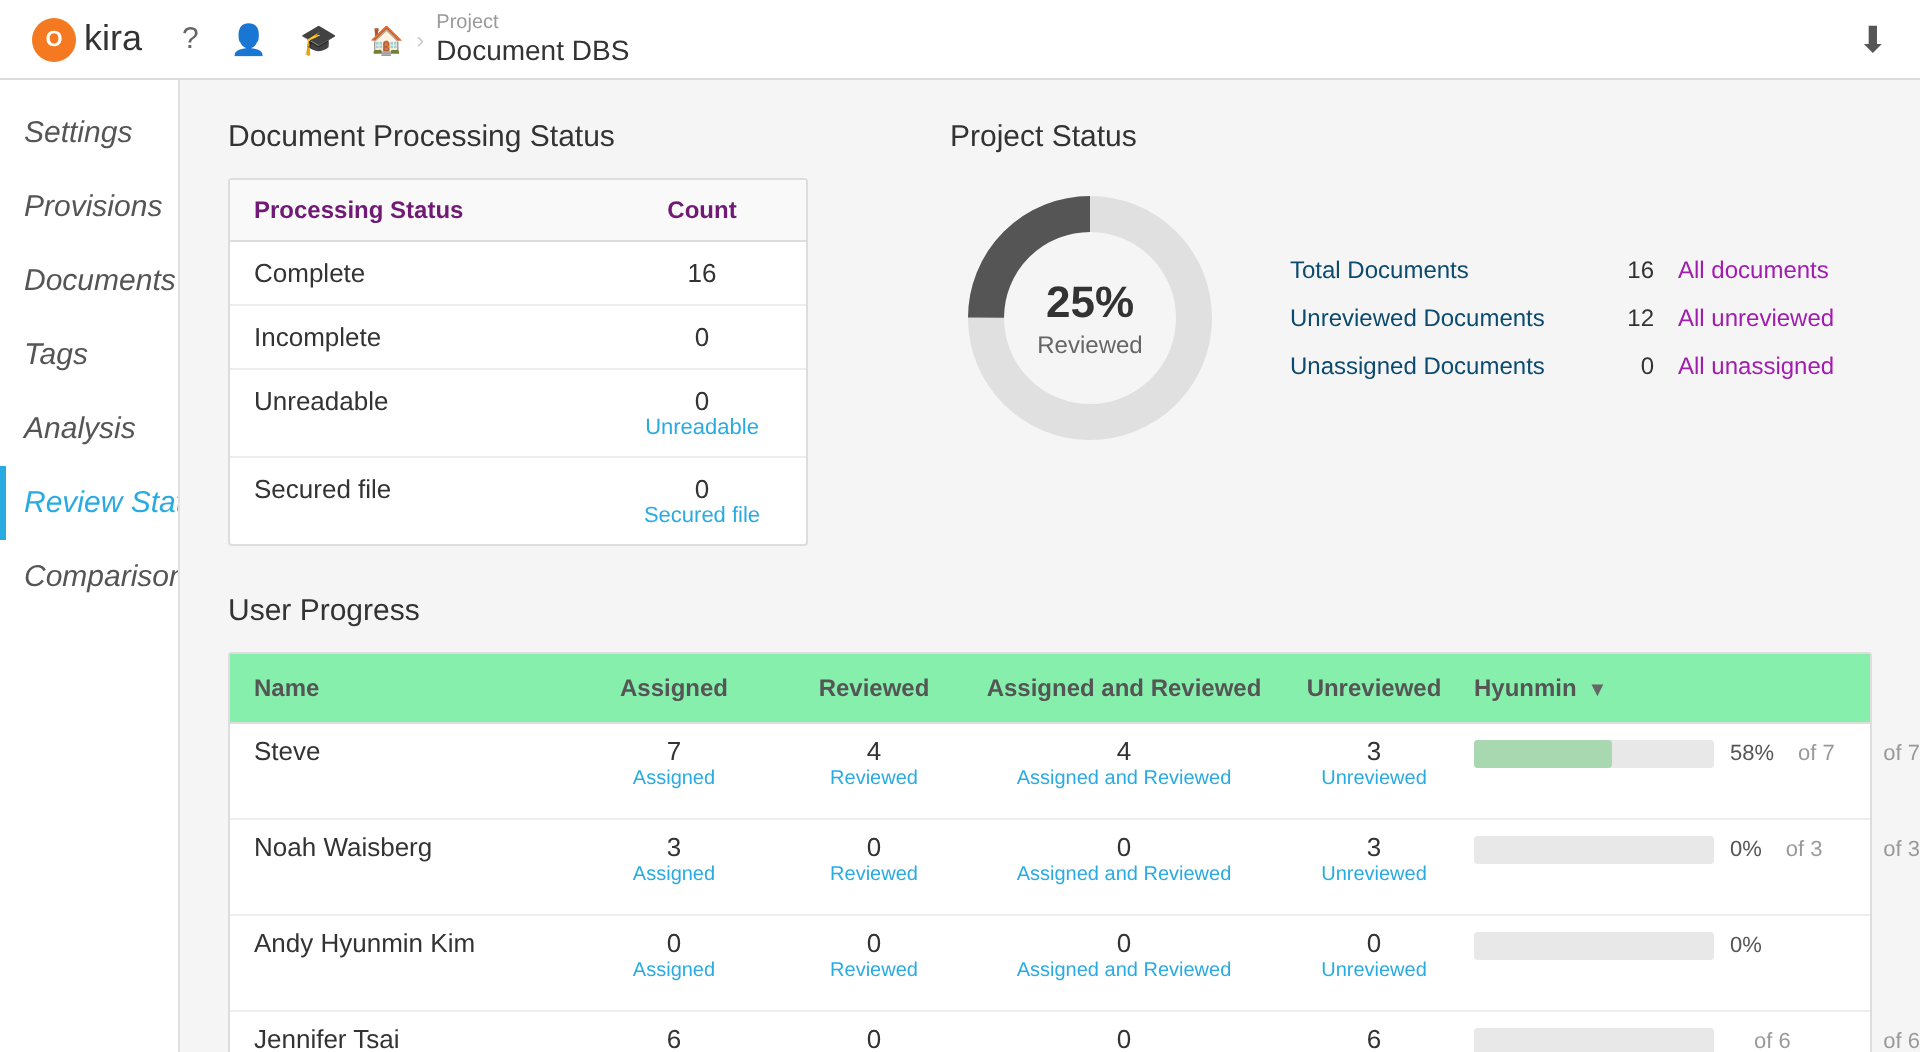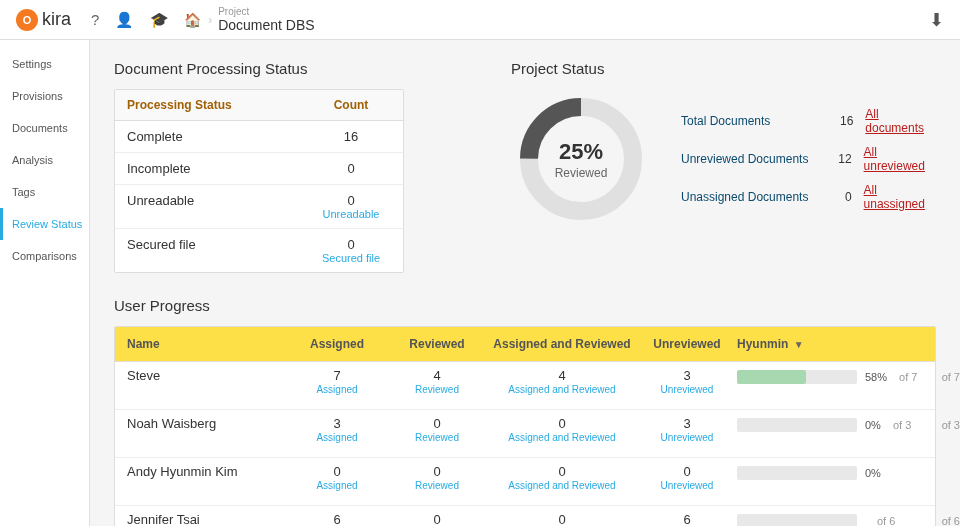--- a/index.html
+++ b/index.html
@@ -43,71 +43,72 @@
     .sidebar {
       width: 90px;
       background: #fff;
       border-right: 1px solid #e0e0e0;
       padding-top: 8px;
       flex-shrink: 0;
       overflow-y: auto;
     }
     .sidebar-item {
       padding: 10px 12px;
-      font-size: 11px;
+      font-size: 15px;
       color: #555;
       cursor: pointer;
       white-space: nowrap;
+      font-style: italic;
     }
     .sidebar-item.active { color: #29abe2; border-left: 3px solid #29abe2; padding-left: 9px; }
 
     
     .main {
       flex: 1;
       overflow-y: auto;
       padding: 20px 24px;
       background: #f5f5f5;
     }
 
     
     .top-panels { display: flex; gap: 61px; margin-bottom: 24px; }
 
     
     .doc-processing { flex: 0 0 auto; min-width: 300px; }
     .section-title { font-size: 15px; font-weight: 500; color: #333; margin-bottom: 12px; }
     .proc-table { border: 1px solid #ddd; background: #fff; border-radius: 2px; width: 290px; }
-    .proc-table-header { display: flex; padding: 8px 12px; background: #f9f9f9; border-bottom: 1px solid #ddd; font-weight: 600; font-size: 12px; color: #a16207; }
+    .proc-table-header { display: flex; padding: 8px 12px; background: #f9f9f9; border-bottom: 1px solid #ddd; font-weight: 600; font-size: 12px; color: #701a75; }
     .proc-table-header .col-status { flex: 1; }
     .proc-table-header .col-count { width: 80px; text-align: center; }
     .proc-row { display: flex; padding: 8px 12px; border-bottom: 1px solid #eee; align-items: flex-start; }
     .proc-row:last-child { border-bottom: none; justify-content: space-between; }
     .proc-row .col-status { flex: 1; font-size: 13px; }
     .proc-row .col-count { width: 80px; text-align: center; font-size: 13px; }
     .link-text { display: block; color: #29abe2; font-size: 11px; cursor: pointer; }
 
     
-    .project-status { flex: 1; margin-left: 36px; }
+    .project-status { flex: 1; }
     .donut-area { display: flex; align-items: center; gap: 30px; }
     .donut-container { position: relative; width: 140px; height: 140px; }
     .donut-label {
       position: absolute; top: 50%; left: 50%; transform: translate(-50%, -50%);
       text-align: center;
     }
     .donut-label .pct { font-size: 22px; font-weight: 600; color: #333; }
     .donut-label .rev { font-size: 12px; color: #666; }
     .project-stats { display: flex; flex-direction: column; gap: 10px; }
     .stat-row { display: flex; gap: 12px; align-items: center; }
     .stat-label { font-size: 12px; color: #0c4a6e; width: 140px; }
     .stat-value { font-size: 12px; color: #333; width: 30px; text-align: right; }
-    .stat-link { font-size: 12px; color: #b91c1c; cursor: pointer; text-decoration: underline; }
+    .stat-link { font-size: 12px; color: #a21caf; cursor: pointer; }
 
     
     .user-progress { }
     .progress-table { background: #fff; border: 1px solid #ddd; border-radius: 2px; width: 100%; }
-    .progress-table-header { display: flex; padding: 10px 12px; background: #fde047; border-bottom: 1px solid #ddd; font-weight: 600; font-size: 12px; color: #555; align-items: center; }
+    .progress-table-header { display: flex; padding: 10px 12px; background: #86efac; border-bottom: 1px solid #ddd; font-weight: 600; font-size: 12px; color: #555; align-items: center; }
     .progress-row { display: flex; padding: 6px 12px; border-bottom: 1px solid #eee; align-items: flex-start; min-height: 48px; }
     .progress-row:last-child { border-bottom: none; }
     .col-name { flex: 0 0 160px; }
     .col-assigned { flex: 0 0 100px; text-align: center; }
     .col-reviewed { flex: 0 0 100px; text-align: center; }
     .col-assigned-reviewed { flex: 0 0 150px; text-align: center; }
     .col-unreviewed { flex: 0 0 100px; text-align: center; }
     .col-progress { flex: 1; }
     .sub-label { display: block; font-size: 10px; color: #29abe2; cursor: pointer; margin-top: 1px; }
     .progress-bar-wrap { display: flex; align-items: center; gap: 8px; margin-top: 2px; }
@@ -142,22 +143,22 @@
     <span class="download-icon">⬇</span>
   </div>
 </nav>
 
 <div class="layout">
 
   <aside class="sidebar" id="sidebar">
       <div class="sidebar-item">Settings</div>
       <div class="sidebar-item">Provisions</div>
       <div class="sidebar-item">Documents</div>
+      <div class="sidebar-item">Tags</div>
       <div class="sidebar-item">Analysis</div>
-      <div class="sidebar-item">Tags</div>
       <div class="sidebar-item active">Review Status</div>
       <div class="sidebar-item">Comparisons</div>
     </aside>
 
   <main class="main">
 
     <div class="top-panels">
 
       <div class="doc-processing">
         <div class="section-title">Document Processing Status</div>

